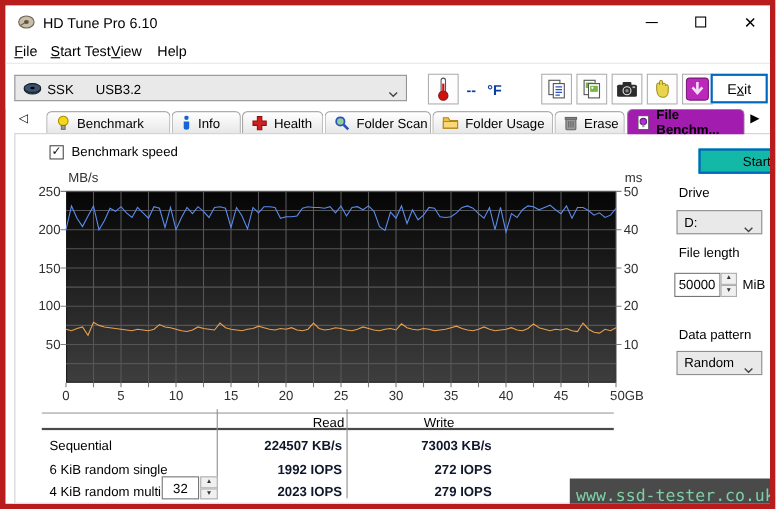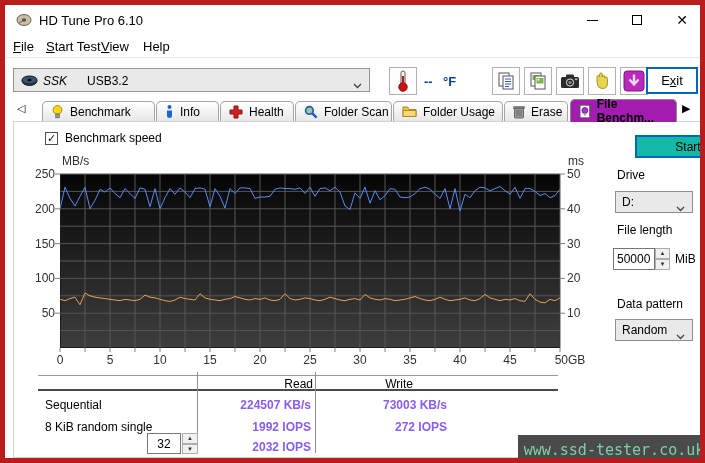--- a/index.html
+++ b/index.html
@@ -17,21 +17,21 @@
   .btn-min { left:565px; } .btn-max { left:610px; } .btn-close { left:655px; }
   .glyph-min { width:11px; border-top:1px solid #000; }
   .glyph-max { width:10px; height:10px; border:1px solid #000; }
   .glyph-close { font-size:14px; line-height:1; }
   
   .menubar { position:absolute; left:0; top:30px; width:705px; height:22px; background:#fff; }
   .menu-item { position:absolute; top:4px; font-size:13px; cursor:default; }
   
   .toolbar { position:absolute; left:0; top:52px; width:705px; height:42px; background:#fff; border-top:1px solid #e8e8e8; }
   .drive-combo { position:absolute; left:8px; top:10px; width:357px; height:24px; background:#e9e9e9; border:1px solid #949494; }
-  .drive-combo .vendor { position:absolute; left:29px; top:5px;font-style:italic; }
+  .drive-combo .vendor { position:absolute; left:29px; top:5px; }
   .drive-combo .model { position:absolute; left:73px; top:5px; }
   .combo-chevron { position:absolute; right:7px; top:9px; }
   .tool-btn { position:absolute; top:9px; width:28px; height:28px; background:#fdfdfd; border:1px solid #b0b0b0; display:flex; align-items:center; justify-content:center; }
   .temp-text { position:absolute; top:16px; font-size:13px; font-weight:bold; color:#0a3fa0; }
   .exit-btn { position:absolute; left:641px; top:9px; width:52px; height:27px; background:#fff; border:2px solid #0067c0; font-size:13px; display:flex; align-items:center; justify-content:center; }
   
   .tabbar { position:absolute; left:0; top:94px; width:705px; height:23px; }
   .tab { position:absolute; top:2px; height:20px; background:linear-gradient(#ffffff,#e7e7e7); border:1px solid #a5a5a5; border-bottom:none; border-radius:5px 5px 0 0; display:flex; align-items:center; padding-left:8px; gap:6px; z-index:1; }
   .tab.selected { top:0; height:23px; background:#a21caf; border:1px solid #8a8a8a; border-bottom:none; font-weight:bold; z-index:6; }
   .tab-scroll { position:absolute; top:4px; font-size:11px; line-height:1; }
@@ -45,21 +45,21 @@
   .ylab-l { left:22px; width:28px; text-align:right; }
   .ylab-r { left:562px; width:30px; text-align:left; }
   .xlab { top:348px; width:36px; text-align:center; }
   #plot-svg { position:absolute; left:55px; top:169px; overflow:visible; z-index:3; }
   
   .res-line-top { position:absolute; left:33px; top:370px; width:520px; border-top:1px solid #9a9a9a; z-index:3; }
   .res-line-hdr { position:absolute; left:33px; top:384px; width:520px; height:2px; background:#4a4a4a; z-index:3; }
   .res-sep { position:absolute; top:367px; width:1px; height:81px; background:#8f8f8f; z-index:3; }
   .res-hdr { position:absolute; top:372px; text-align:right; z-index:3; }
   .res-label { position:absolute; left:40px; z-index:3; }
-  .res-val { position:absolute; text-align:right; font-weight:bold; color:#8b5cf6; z-index:3; }
+  .res-val { position:absolute; text-align:right; font-weight:bold; color:#0f172a; z-index:3; }
   .spin-input { position:absolute; left:142px; top:428px; width:34px; height:21px; border:1px solid #767676; background:#fff; text-align:center; font-size:12px; font-family:"Liberation Sans", sans-serif; z-index:3; }
   .spin-btns { position:absolute; left:177px; top:428px; width:16px; height:21px; z-index:3; }
   .spin-btn { width:16px; height:10.5px; background:#f0f0f0; border:1px solid #adadad; font-size:6px; line-height:8px; text-align:center; color:#333; }
   
   .side-label { position:absolute; left:612px; font-size:12px; z-index:3; }
   .start-btn { position:absolute; left:630px; top:130px; width:78px; height:23px; background:#14b8a6; border:2px solid #0067c0; display:flex; align-items:center; justify-content:center; z-index:3;padding-left:28px; }
   .side-combo { position:absolute; left:610px; width:78px; height:22px; background:#e9e9e9; border:1px solid #8f8f8f; display:flex; align-items:center; padding-left:6px; z-index:3; }
   .num-input { position:absolute; left:608px; top:243px; width:42px; height:22px; border:1px solid #767676; background:#fff; font-size:12px; font-family:"Liberation Sans", sans-serif; padding-left:3px; z-index:3; }
   .num-spin { position:absolute; left:650px; top:243px; width:15px; height:22px; z-index:3; }
   .num-spin .spin-btn { width:15px; height:11px; }
@@ -335,27 +335,29 @@
     </svg>
 
   <div class="res-line-top"></div>
   <div class="res-line-hdr"></div>
   <div class="res-sep" style="left:192px"></div>
   <div class="res-sep" style="left:310px"></div>
   <span class="res-hdr" style="left:192px;width:116px">Read</span>
   <span class="res-hdr" style="left:312px;width:96px">Write</span>
 
   <span class="res-label" style="top:393px">Sequential</span>
-  <span class="res-label" style="top:415px">8 KiB random single</span>
+  <span class="res-label" style="top:415px">6 KiB random single</span>
+  <span class="res-label" style="top:435px">4 KiB random multi</span>
 
   <span class="res-val" style="left:190px;top:393px;width:116px">224507 KB/s</span>
   <span class="res-val" style="left:330px;top:393px;width:112px">73003 KB/s</span>
   <span class="res-val" style="left:190px;top:415px;width:116px">1992 IOPS</span>
   <span class="res-val" style="left:330px;top:415px;width:112px">272 IOPS</span>
-  <span class="res-val" style="left:190px;top:435px;width:116px">2032 IOPS</span>
+  <span class="res-val" style="left:190px;top:435px;width:116px">2023 IOPS</span>
+  <span class="res-val" style="left:330px;top:435px;width:112px">279 IOPS</span>
 
   <input class="spin-input" value="32" style="">
   <div class="spin-btns">
     <div class="spin-btn">▲</div>
     <div class="spin-btn">▼</div>
   </div>
 
   <div class="start-btn">
       <span>Start</span>
     </div>

